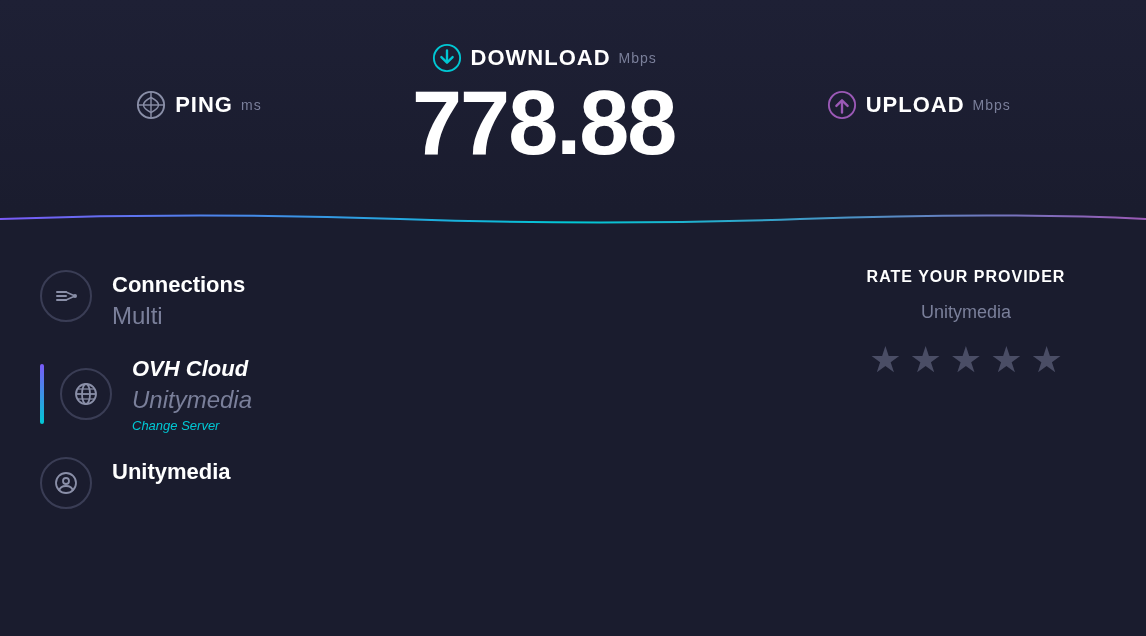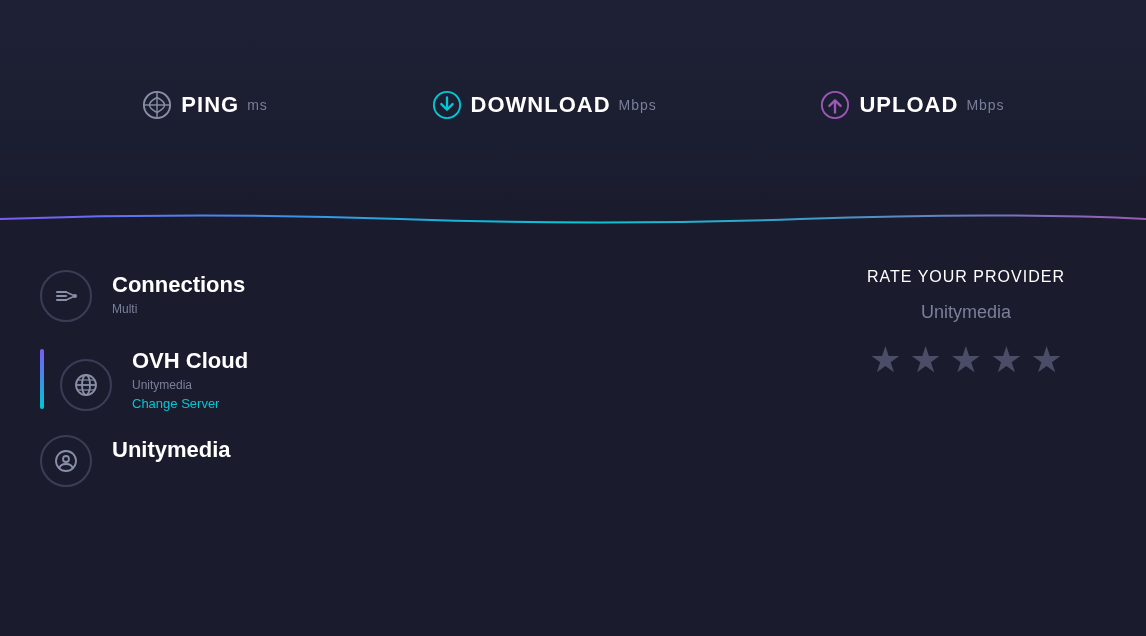--- a/index.html
+++ b/index.html
@@ -119,56 +119,57 @@
       padding-top: 2px;
     }
 
     .info-title {
       font-size: 22px;
       font-weight: 700;
       color: #ffffff;
     }
 
     .info-subtitle {
-      font-size: 12px;
+      font-size: 24px;
       font-weight: 400;
       color: #7a7f9a;
     }
 
     .change-server-link {
       font-size: 13px;
       font-weight: 500;
       color: #00c8d4;
       cursor: pointer;
       text-decoration: none;
     }
 
     .server-row {
       position: relative;
       display: flex;
-      align-items: flex-end;
+      align-items: center;
       gap: 20px;
       padding: 12px 0;
       padding-left: 12px;
+      font-style: italic;
     }
 
     .right-panel {
       width: 320px;
       display: flex;
       flex-direction: column;
       align-items: center;
       padding-top: 10px;
       gap: 16px;
       border-left: none;
       padding-left: 40px;
     }
 
     .rate-title {
       font-size: 16px;
-      font-weight: 400;
+      font-weight: 700;
       color: #ffffff;
       letter-spacing: 1px;
       text-align: center;
     }
 
     .provider-name {
       font-size: 18px;
       font-weight: 400;
       color: #7a7f9a;
     }
@@ -223,20 +224,21 @@
       <div class="metric-icon">
         <svg class="download-icon-svg" viewBox="0 0 32 32" fill="none">
           <circle cx="16" cy="16" r="14" stroke="#00c8d4" stroke-width="2"></circle>
           <path d="M16 8 L16 20" stroke="#00c8d4" stroke-width="2.5" stroke-linecap="round"></path>
           <path d="M10 15 L16 21 L22 15" stroke="#00c8d4" stroke-width="2.5" stroke-linecap="round" stroke-linejoin="round"></path>
         </svg>
       </div>
       <span class="metric-label">DOWNLOAD</span>
       <span class="metric-unit">Mbps</span>
     </div>
+    <div class="metric-value">778.88</div>
   </div>
 
   <div class="metric-block">
     <div class="metric-header">
       <div class="metric-icon">
         <svg class="upload-icon-svg" viewBox="0 0 32 32" fill="none">
           <circle cx="16" cy="16" r="14" stroke="#9b59b6" stroke-width="2"></circle>
           <path d="M16 24 L16 12" stroke="#9b59b6" stroke-width="2.5" stroke-linecap="round"></path>
           <path d="M10 17 L16 11 L22 17" stroke="#9b59b6" stroke-width="2.5" stroke-linecap="round" stroke-linejoin="round"></path>
         </svg>

